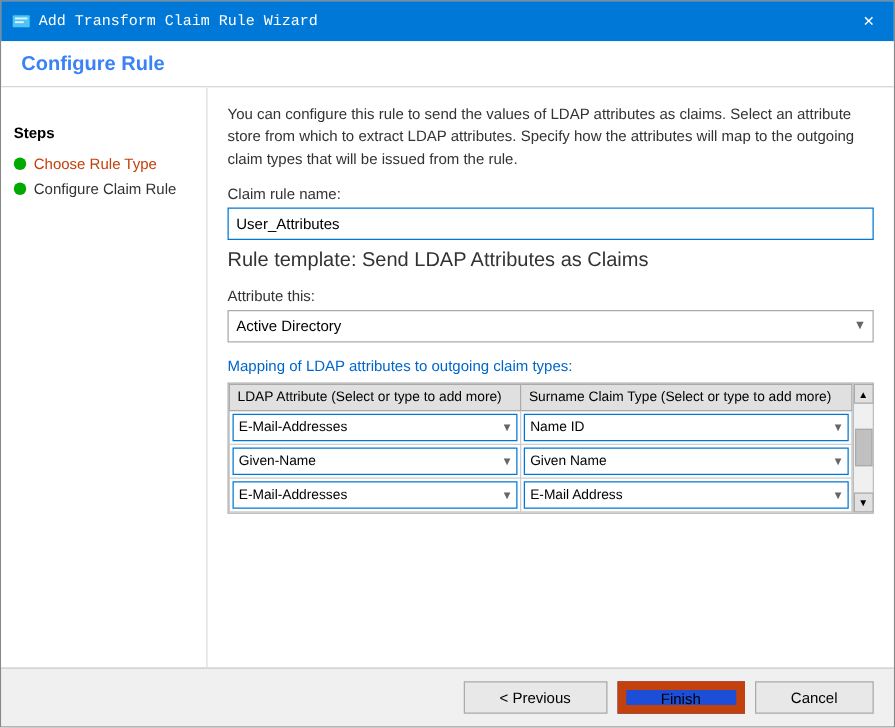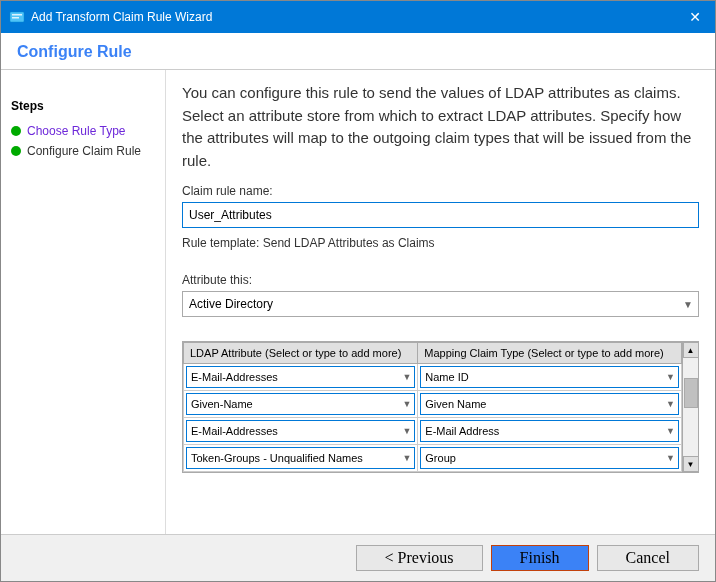--- a/index.html
+++ b/index.html
@@ -23,20 +23,21 @@
       flex-direction: column;
     }
     .title-bar {
       background: #0078d7;
       color: white;
       display: flex;
       align-items: center;
       padding: 6px 8px;
       height: 32px;
       flex-shrink: 0;
+      font-family: Liberation Mono, monospace;
     }
     .title-bar-icon {
       width: 16px;
       height: 16px;
       margin-right: 6px;
       flex-shrink: 0;
     }
     .title-bar-text {
       flex: 1;
       font-size: 12px;
@@ -92,62 +93,62 @@
     .sidebar-item .dot {
       width: 10px;
       height: 10px;
       border-radius: 50%;
       margin-right: 6px;
       flex-shrink: 0;
     }
     .sidebar-item.done .dot { background: #00aa00; }
     .sidebar-item.active .dot { background: #00aa00; }
     .sidebar-item a {
-      color: #6d28d9;
+      color: #c2410c;
       text-decoration: none;
       font-size: 12px;
     }
     .sidebar-item span.label {
       font-size: 12px;
       color: #333;
     }
     .main-content {
       flex: 1;
       padding: 12px 16px;
       overflow-y: auto;
     }
     .description {
-      font-size: 15px;
+      font-size: 12px;
       color: #333;
       margin-bottom: 12px;
       line-height: 1.5;
     }
     .field-label {
       font-size: 12px;
       margin-bottom: 4px;
       color: #333;
     }
     .text-input {
       width: 100%;
       height: 26px;
       border: 1px solid #0078d7;
       padding: 2px 6px;
       font-size: 12px;
       outline: none;
       margin-bottom: 8px;
     }
     .rule-template {
-      font-size: 12px;
+      font-size: 16px;
       color: #333;
-      margin-bottom: 23px;
+      margin-bottom: 12px;
       font-style: normal;
     }
     .select-container {
       position: relative;
-      margin-bottom: 24px;
+      margin-bottom: 12px;
     }
     .select-box {
       width: 100%;
       height: 26px;
       border: 1px solid #aaa;
       padding: 2px 6px;
       font-size: 12px;
       appearance: none;
       background: white;
       cursor: pointer;
@@ -213,30 +214,29 @@
       padding: 10px 16px;
       display: flex;
       justify-content: flex-end;
       align-items: center;
       gap: 8px;
       flex-shrink: 0;
     }
     .btn {
       height: 26px;
       padding: 0 28px;
-      font-size: 16px;
+      font-size: 12px;
       border: 1px solid #aaa;
       background: #e8e8e8;
       cursor: pointer;
       min-width: 75px;
-      font-family: Liberation Serif, serif;
     }
     .btn.primary {
-      background: #3b82f6;
-      border: 1px solid #c2410c;
+      background: #1d4ed8;
+      border: 7px solid #c2410c;
       color: #000;
     }
     .mapping-outer {
       display: flex;
       border: 1px solid #aaa;
     }
     .mapping-table-scroll {
       flex: 1;
       overflow: hidden;
     }
@@ -312,28 +312,29 @@
       <div class="rule-template">Rule template: Send LDAP Attributes as Claims</div>
 
       <div class="field-label">Attribute this:</div>
       <div class="select-container">
         <select class="select-box">
           <option>Active Directory</option>
         </select>
         <span class="select-arrow">▼</span>
       </div>
 
+      <div class="mapping-label">Mapping of LDAP attributes to outgoing claim types:</div>
 
       <div class="mapping-outer">
         <div class="mapping-table-scroll">
           <table class="mapping-table">
             <thead>
               <tr>
                 <th>LDAP Attribute (Select or type to add more)</th>
-                <th>Mapping Claim Type (Select or type to add more)</th>
+                <th>Surname Claim Type (Select or type to add more)</th>
               </tr>
             </thead>
             <tbody>
               <tr>
                 <td>
                   <div class="cell-select-wrapper">
                     <select><option>E-Mail-Addresses</option></select>
                     <span class="cell-arrow">▼</span>
                   </div>
                 </td>
@@ -361,34 +362,20 @@
               <tr>
                 <td>
                   <div class="cell-select-wrapper">
                     <select><option>E-Mail-Addresses</option></select>
                     <span class="cell-arrow">▼</span>
                   </div>
                 </td>
                 <td>
                   <div class="cell-select-wrapper">
                     <select><option>E-Mail Address</option></select>
-                    <span class="cell-arrow">▼</span>
-                  </div>
-                </td>
-              </tr>
-              <tr>
-                <td>
-                  <div class="cell-select-wrapper">
-                    <select><option>Token-Groups - Unqualified Names</option></select>
-                    <span class="cell-arrow">▼</span>
-                  </div>
-                </td>
-                <td>
-                  <div class="cell-select-wrapper">
-                    <select><option>Group</option></select>
                     <span class="cell-arrow">▼</span>
                   </div>
                 </td>
               </tr>
             </tbody>
           </table>
         </div>
         <div class="scrollbar-track">
           <div class="scrollbar-up">▲</div>
           <div style="flex:1; display:flex; align-items:flex-start; padding-top:4px;">

